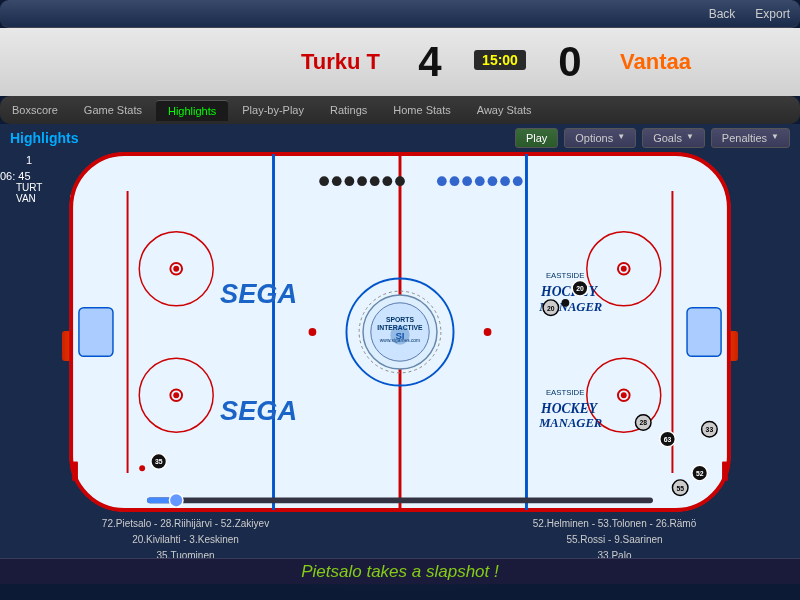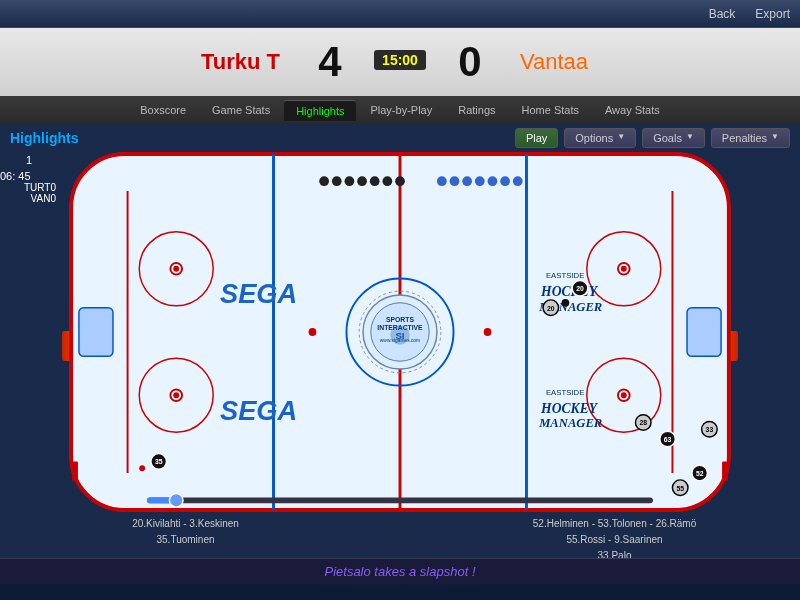--- a/index.html
+++ b/index.html
@@ -23,37 +23,38 @@
     .top-bar {
       position: relative;
       height: 28px;
       background: linear-gradient(to bottom, #3a4a6a, #1a2a4a);
       display: flex;
       align-items: center;
       justify-content: flex-end;
       padding: 0 10px;
       gap: 20px;
       border-bottom: 1px solid #445;
+      border-radius: 9px;
     }
     .top-bar-btn {
       color: #ccc;
       font-size: 12px;
       cursor: pointer;
       background: none;
       border: none;
     }
 
     
     .score-header {
       position: relative;
       height: 68px;
       background: linear-gradient(to bottom, #e8e8e8, #d0d0d0);
       display: flex;
       align-items: center;
-      justify-content: center;
+      justify-content: flex-end;
     }
     .home-team {
       color: #cc0000;
       font-size: 22px;
       font-weight: bold;
       width: 200px;
       text-align: right;
       padding-right: 20px;
     }
     .score-box {
@@ -86,35 +87,35 @@
       color: #ffff00;
       font-size: 14px;
       font-weight: bold;
       padding: 2px 8px;
       border-radius: 3px;
       margin-bottom: 4px;
     }
     .away-team {
       color: #ff6600;
       font-size: 22px;
-      font-weight: normal;
+      font-weight: bold;
       width: 200px;
       text-align: left;
       padding-left: 20px;
     }
 
     
     .nav-tabs {
       position: relative;
       height: 28px;
       background: linear-gradient(to bottom, #3a3a3a, #2a2a2a);
       display: flex;
       align-items: center;
-      justify-content: center;
       gap: 2px;
+      border-radius: 10px;
     }
     .nav-tab {
       font-size: 11px;
       color: #bbb;
       padding: 4px 12px;
       cursor: pointer;
       border-radius: 3px 3px 0 0;
       background: transparent;
       border: none;
     }
@@ -191,21 +192,21 @@
       font-size: 10px;
       color: #fff;
     }
     .period-box {
       text-align: center;
       color: #fff;
       font-size: 11px;
       margin-bottom: 4px;
     }
     .time-box { color: #fff; font-size: 11px; text-align: left; }
-    .team-score-row { display: flex; justify-content: flex-end; font-size: 10px; color: #fff; padding: 0 2px; }
+    .team-score-row { display: flex; justify-content: flex-start; font-size: 10px; color: #fff; padding: 0 16px; gap: 34px; }
 
     
     .bottom-info {
       display: flex;
       justify-content: space-between;
       padding: 4px 10px;
       font-size: 10px;
       color: #ccc;
       height: 65px;
     }
@@ -222,22 +223,22 @@
       left: 0;
       right: 0;
       height: 26px;
       background: #1a1a3a;
       display: flex;
       align-items: center;
       justify-content: center;
       border-top: 1px solid #3a3a5a;
     }
     .status-text {
-      color: #8b5cf6;
-      font-size: 13px;
+      color: #84cc16;
+      font-size: 17px;
       font-style: italic;
     }
 
     
     .left-board, .right-board {
       position: absolute;
       top: 45%;
       width: 20px;
       height: 30px;
       background: linear-gradient(to right, #cc2200, #ff4400);
@@ -440,20 +441,21 @@
       <circle cx="409" cy="30" r="5" fill="#3366cc"></circle>
       <circle cx="422" cy="30" r="5" fill="#3366cc"></circle>
       <circle cx="435" cy="30" r="5" fill="#3366cc"></circle>
       <circle cx="448" cy="30" r="5" fill="#3366cc"></circle>
       <circle cx="461" cy="30" r="5" fill="#3366cc"></circle>
     </svg>
   </div>
 
   <div class="bottom-info">
     <div class="left-info">
+      <div>72.Pietsalo - 28.Riihijärvi - 52.Zakiyev</div>
       <div>20.Kivilahti - 3.Keskinen</div>
       <div>35.Tuominen</div>
     </div>
     <div class="right-info">
       <div>52.Helminen - 53.Tolonen - 26.Rämö</div>
       <div>55.Rossi - 9.Saarinen</div>
       <div>33.Palo</div>
     </div>
   </div>
 

